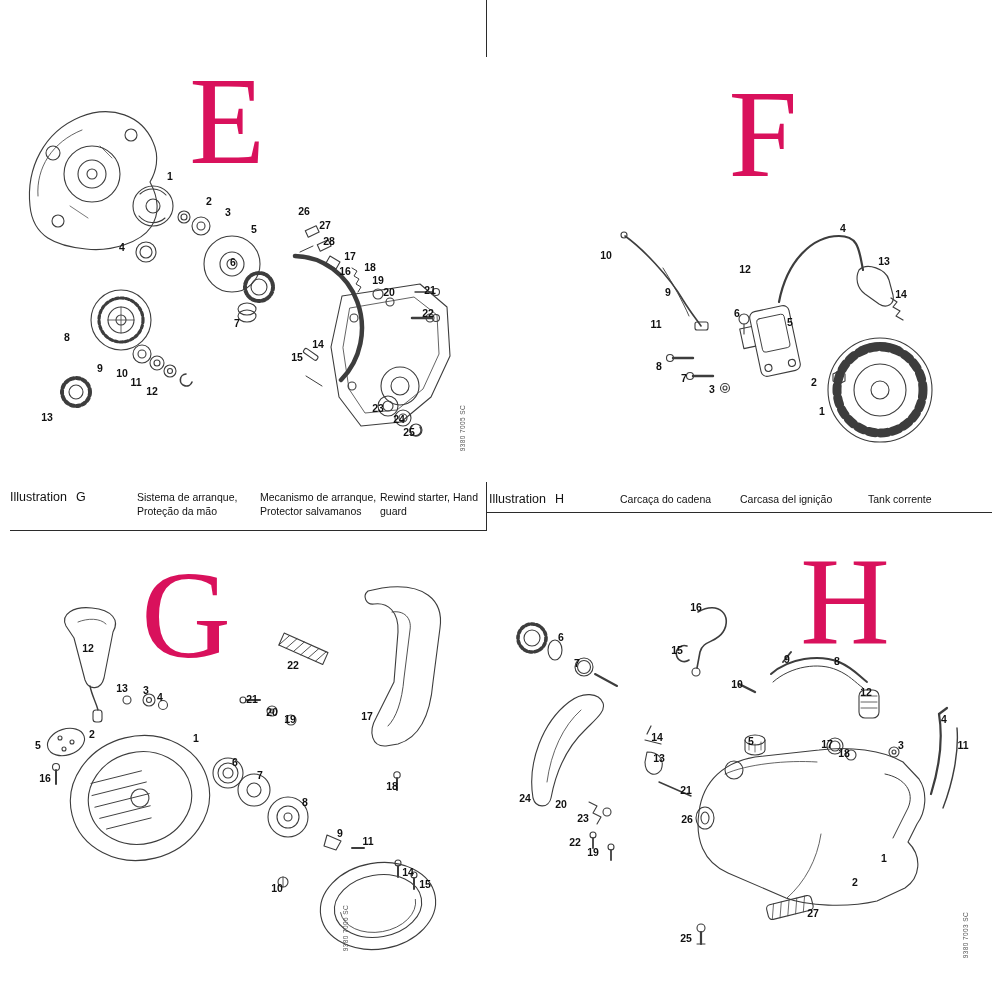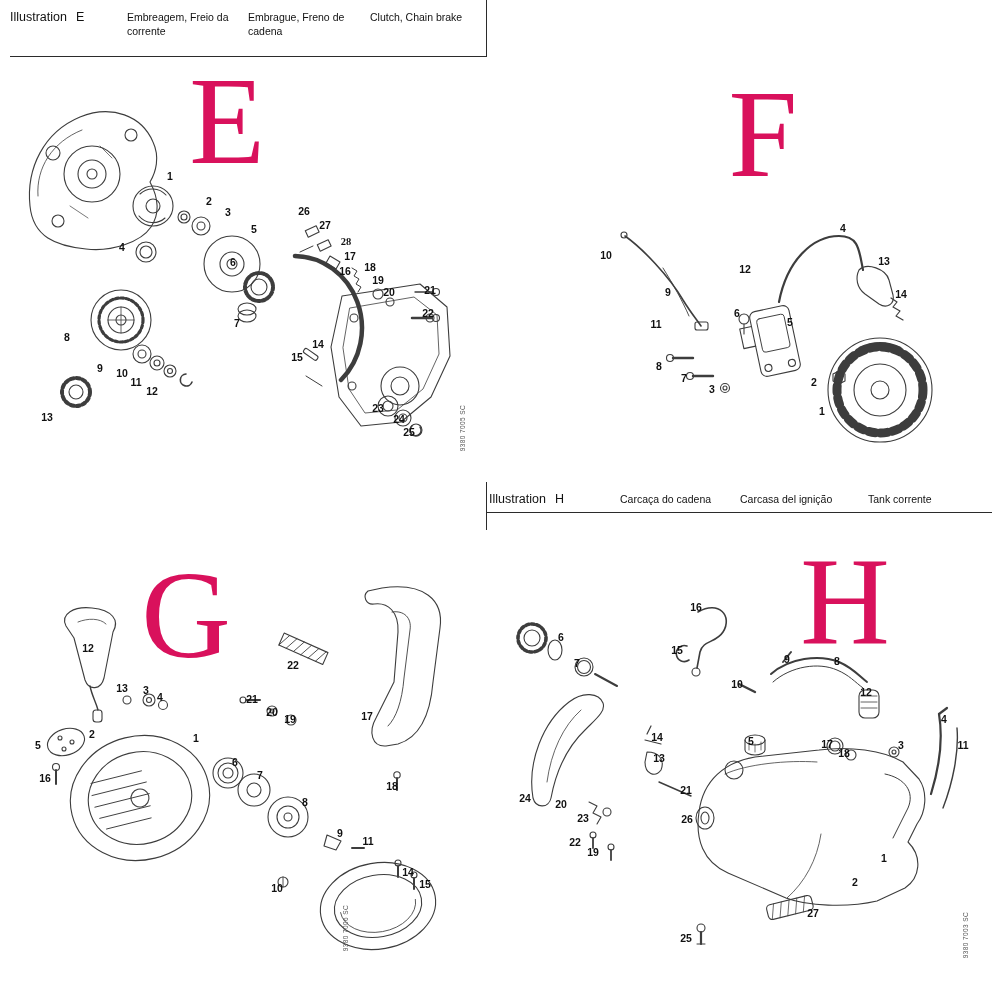--- a/index.html
+++ b/index.html
@@ -16,30 +16,30 @@
   .art{position:absolute;}
   .callout-overlay{position:absolute;left:0;top:0;width:1000px;height:1000px;}
   .callout{position:absolute;transform:translate(-50%,-50%);font-size:10.5px;font-weight:700;color:#111;}
   .doc-num{position:absolute;font-size:6.5px;color:#555;transform:translate(-50%,-50%) rotate(-90deg);letter-spacing:0.4px;white-space:nowrap;}
 </style>
 </head>
 <body>
 
 <div class="page">
 
-  <header class="quad-header" style="left:10px;top:8px;width:477px;height:48px">
+
+
+  <header class="quad-header" style="left:10px;top:488px;width:477px;height:42px">
     <div class="ill-label">
-      <span>Illustration</span><span class="ltr">E</span>
+      <span>Illustration</span><span class="ltr">G</span>
     </div>
-    <div class="col" style="left:117px;width:112px">Embreagem, Freio da corrente</div>
-    <div class="col" style="left:238px;width:108px">Embrague, Freno de cadena</div>
-    <div class="col nowrap" style="left:360px">Clutch, Chain brake</div>
+    <div class="col" style="left:127px;width:118px">Sistema de arranque, Proteção da mão</div>
+    <div class="col" style="left:250px;width:118px">Mecanismo de arranque, Protector salvamanos</div>
+    <div class="col" style="left:370px;width:112px">Rewind starter, Hand guard</div>
   </header>
-
-
 
   <header class="quad-header" style="left:487px;top:490px;width:505px;height:22px">
     <div class="ill-label" style="left:2px">
       <span>Illustration</span><span class="ltr">H</span>
     </div>
     <div class="col nowrap" style="left:133px">Carcaça do cadena</div>
     <div class="col nowrap" style="left:253px">Carcasa del ignição</div>
     <div class="col nowrap" style="left:381px">Tank corrente</div>
   </header>
 
@@ -294,21 +294,21 @@
       <span class="callout" style="left: 370px; top: 267px;">18</span>
       <span class="callout" style="left: 378px; top: 280px;">19</span>
       <span class="callout" style="left: 389px; top: 292px;">20</span>
       <span class="callout" style="left: 430px; top: 290px;">21</span>
       <span class="callout" style="left: 428px; top: 313px;">22</span>
       <span class="callout" style="left: 378px; top: 408px;">23</span>
       <span class="callout" style="left: 399px; top: 419px;">24</span>
       <span class="callout" style="left: 409px; top: 432px;">25</span>
       <span class="callout" style="left: 304px; top: 211px;">26</span>
       <span class="callout" style="left: 325px; top: 225px;">27</span>
-      <span class="callout" style="left: 346px; top: 241px; font-family: Liberation Serif, serif;">28</span>
+      <span class="callout" style="left: 329px; top: 241px;">28</span>
       <span class="callout" style="left: 822px; top: 411px;">1</span>
       <span class="callout" style="left: 814px; top: 382px;">2</span>
       <span class="callout" style="left: 712px; top: 389px;">3</span>
       <span class="callout" style="left: 843px; top: 228px;">4</span>
       <span class="callout" style="left: 790px; top: 322px;">5</span>
       <span class="callout" style="left: 737px; top: 313px;">6</span>
       <span class="callout" style="left: 684px; top: 378px;">7</span>
       <span class="callout" style="left: 659px; top: 366px;">8</span>
       <span class="callout" style="left: 668px; top: 292px;">9</span>
       <span class="callout" style="left: 606px; top: 255px;">10</span>

